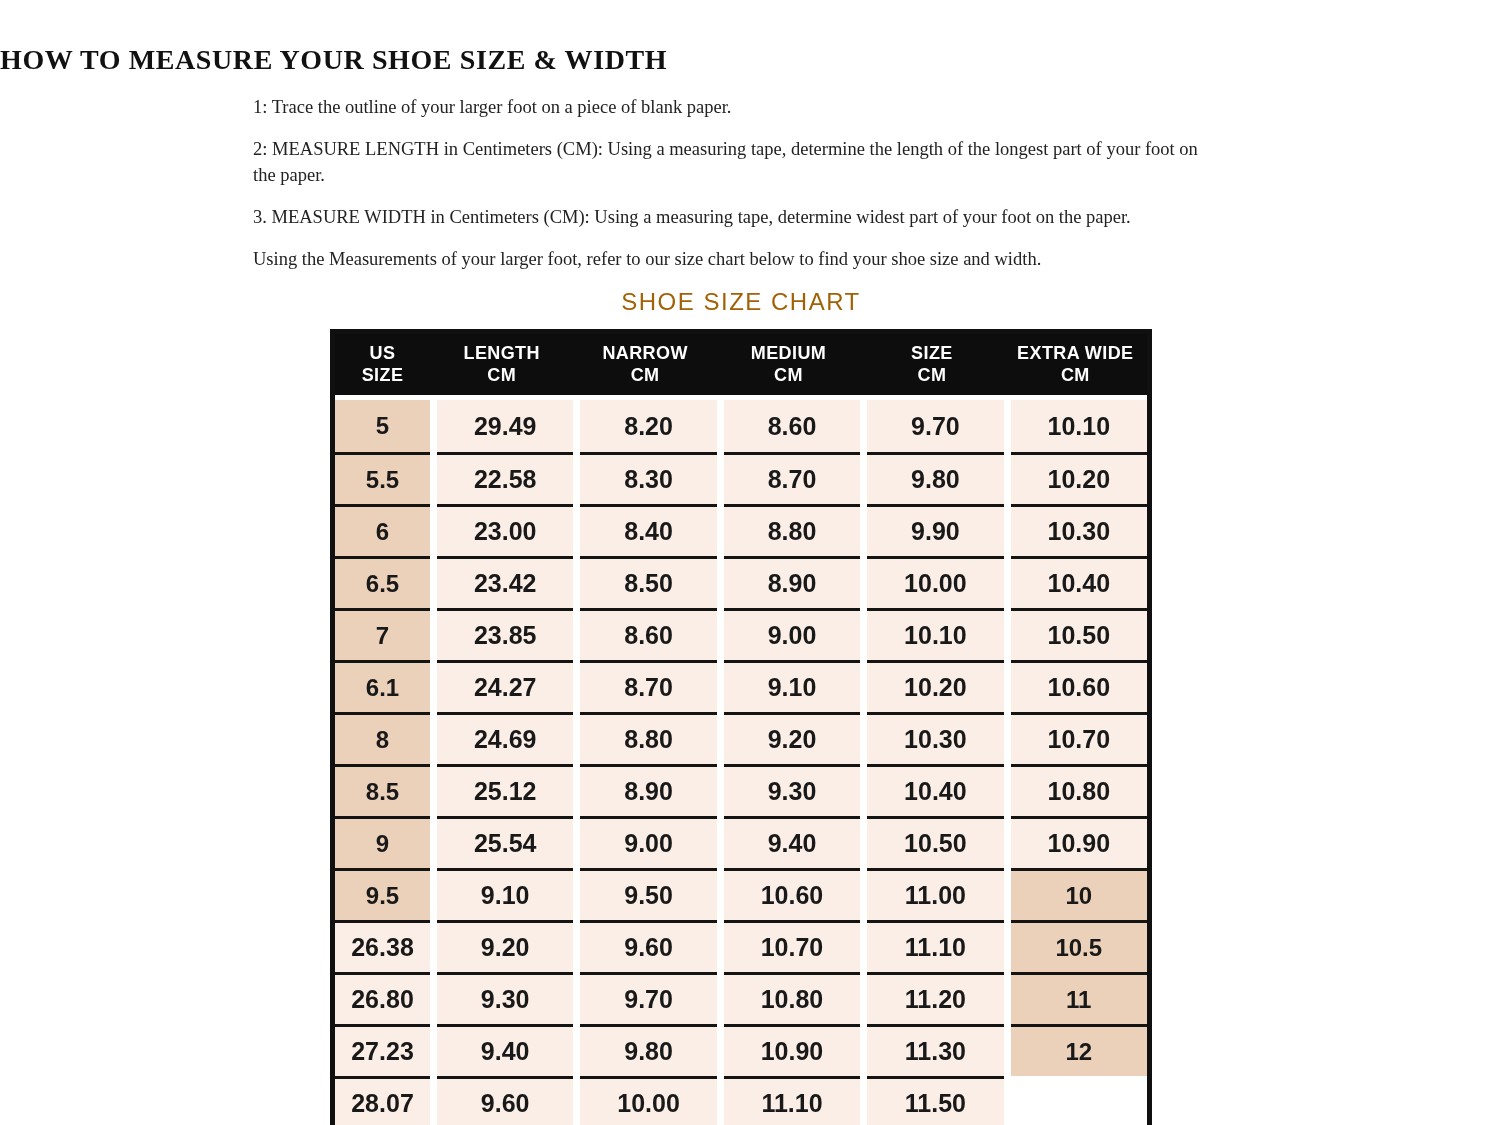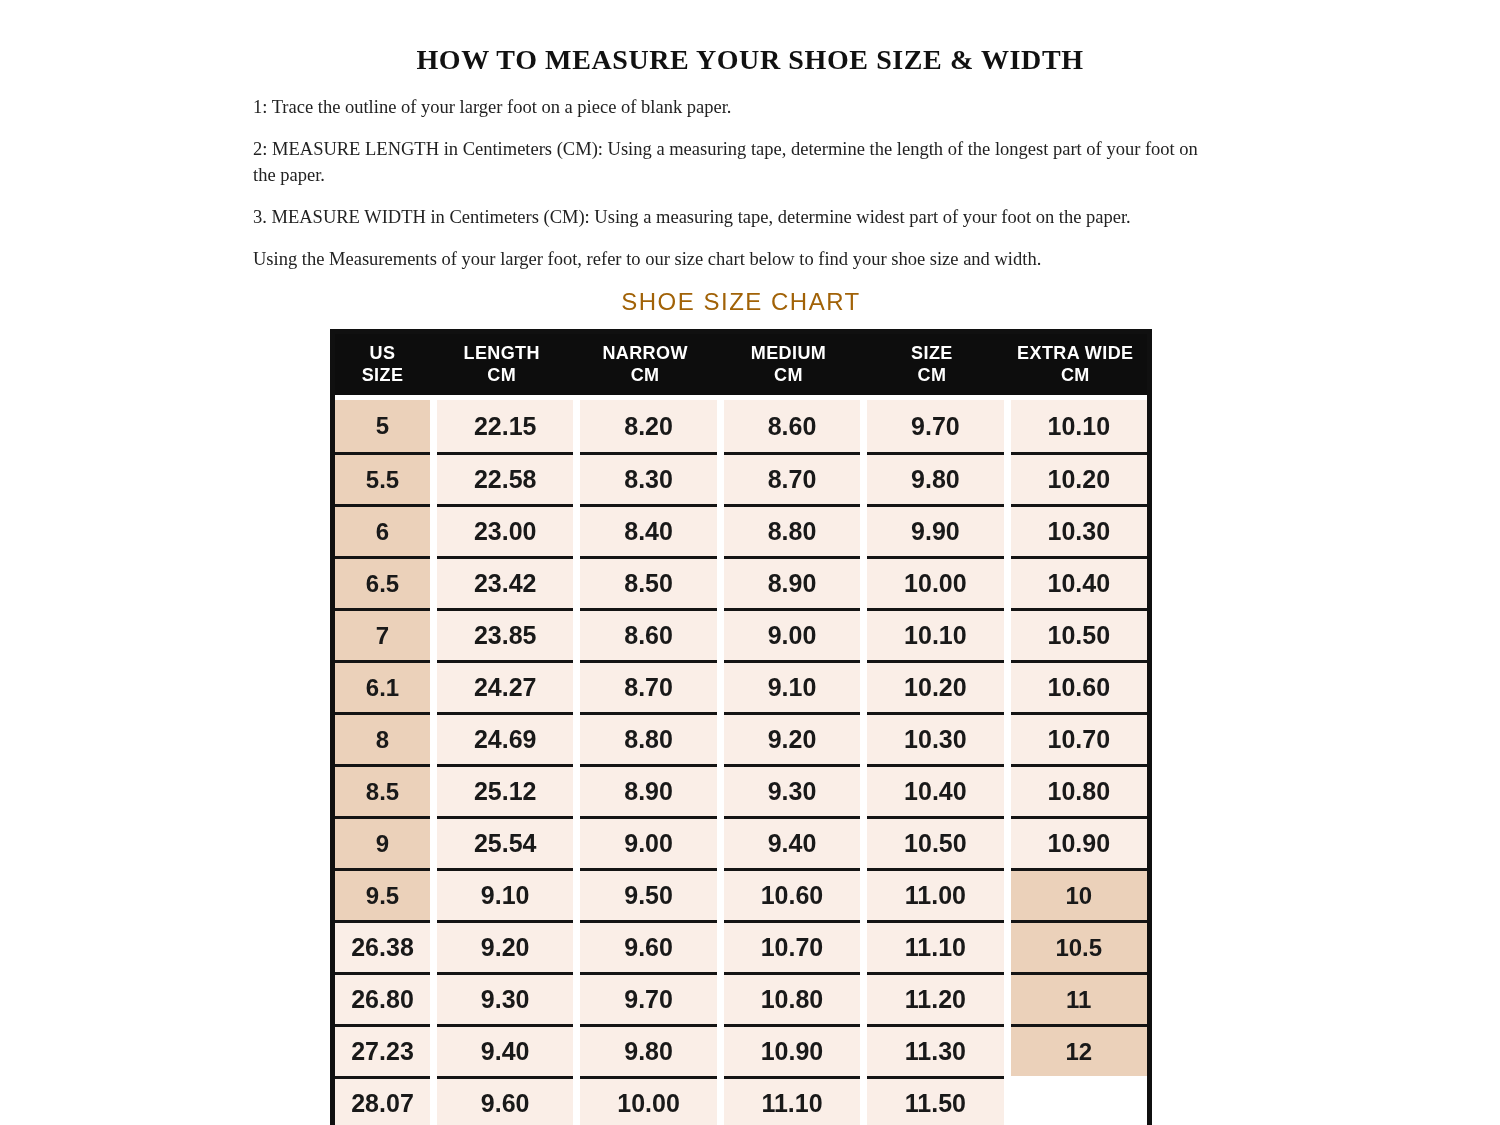--- a/index.html
+++ b/index.html
@@ -11,21 +11,20 @@
     width: 1500px;
     height: 1125px;
     overflow: hidden;
     font-family: "Liberation Serif", serif;
     color: #1e1e1e;
     position: relative;
   }
   .doc-title {
     margin: 0;
     padding-top: 44px;
-    text-align: center;
     font-family: "Liberation Serif", serif;
     font-weight: bold;
     font-size: 28px;
     letter-spacing: 0.6px;
     color: #111111;
   }
   .instructions {
     margin: 18px 0 0 237px;
     width: 985px;
     font-size: 18.5px;
@@ -134,21 +133,21 @@
             <div>SIZE</div>
             <div>CM</div>
           </div>
           <div class="hcell">
             <div>EXTRA WIDE</div>
             <div>CM</div>
           </div>
         </div>
       <div class="tbody">
           <div class="cell size-col">5</div>
-          <div class="cell">22.15</div>
+          <div class="cell">29.49</div>
           <div class="cell">8.20</div>
           <div class="cell">8.60</div>
           <div class="cell">9.70</div>
           <div class="cell">10.10</div>
           <div class="cell size-col">5.5</div>
           <div class="cell">22.58</div>
           <div class="cell">8.30</div>
           <div class="cell">8.70</div>
           <div class="cell">9.80</div>
           <div class="cell">10.20</div>

